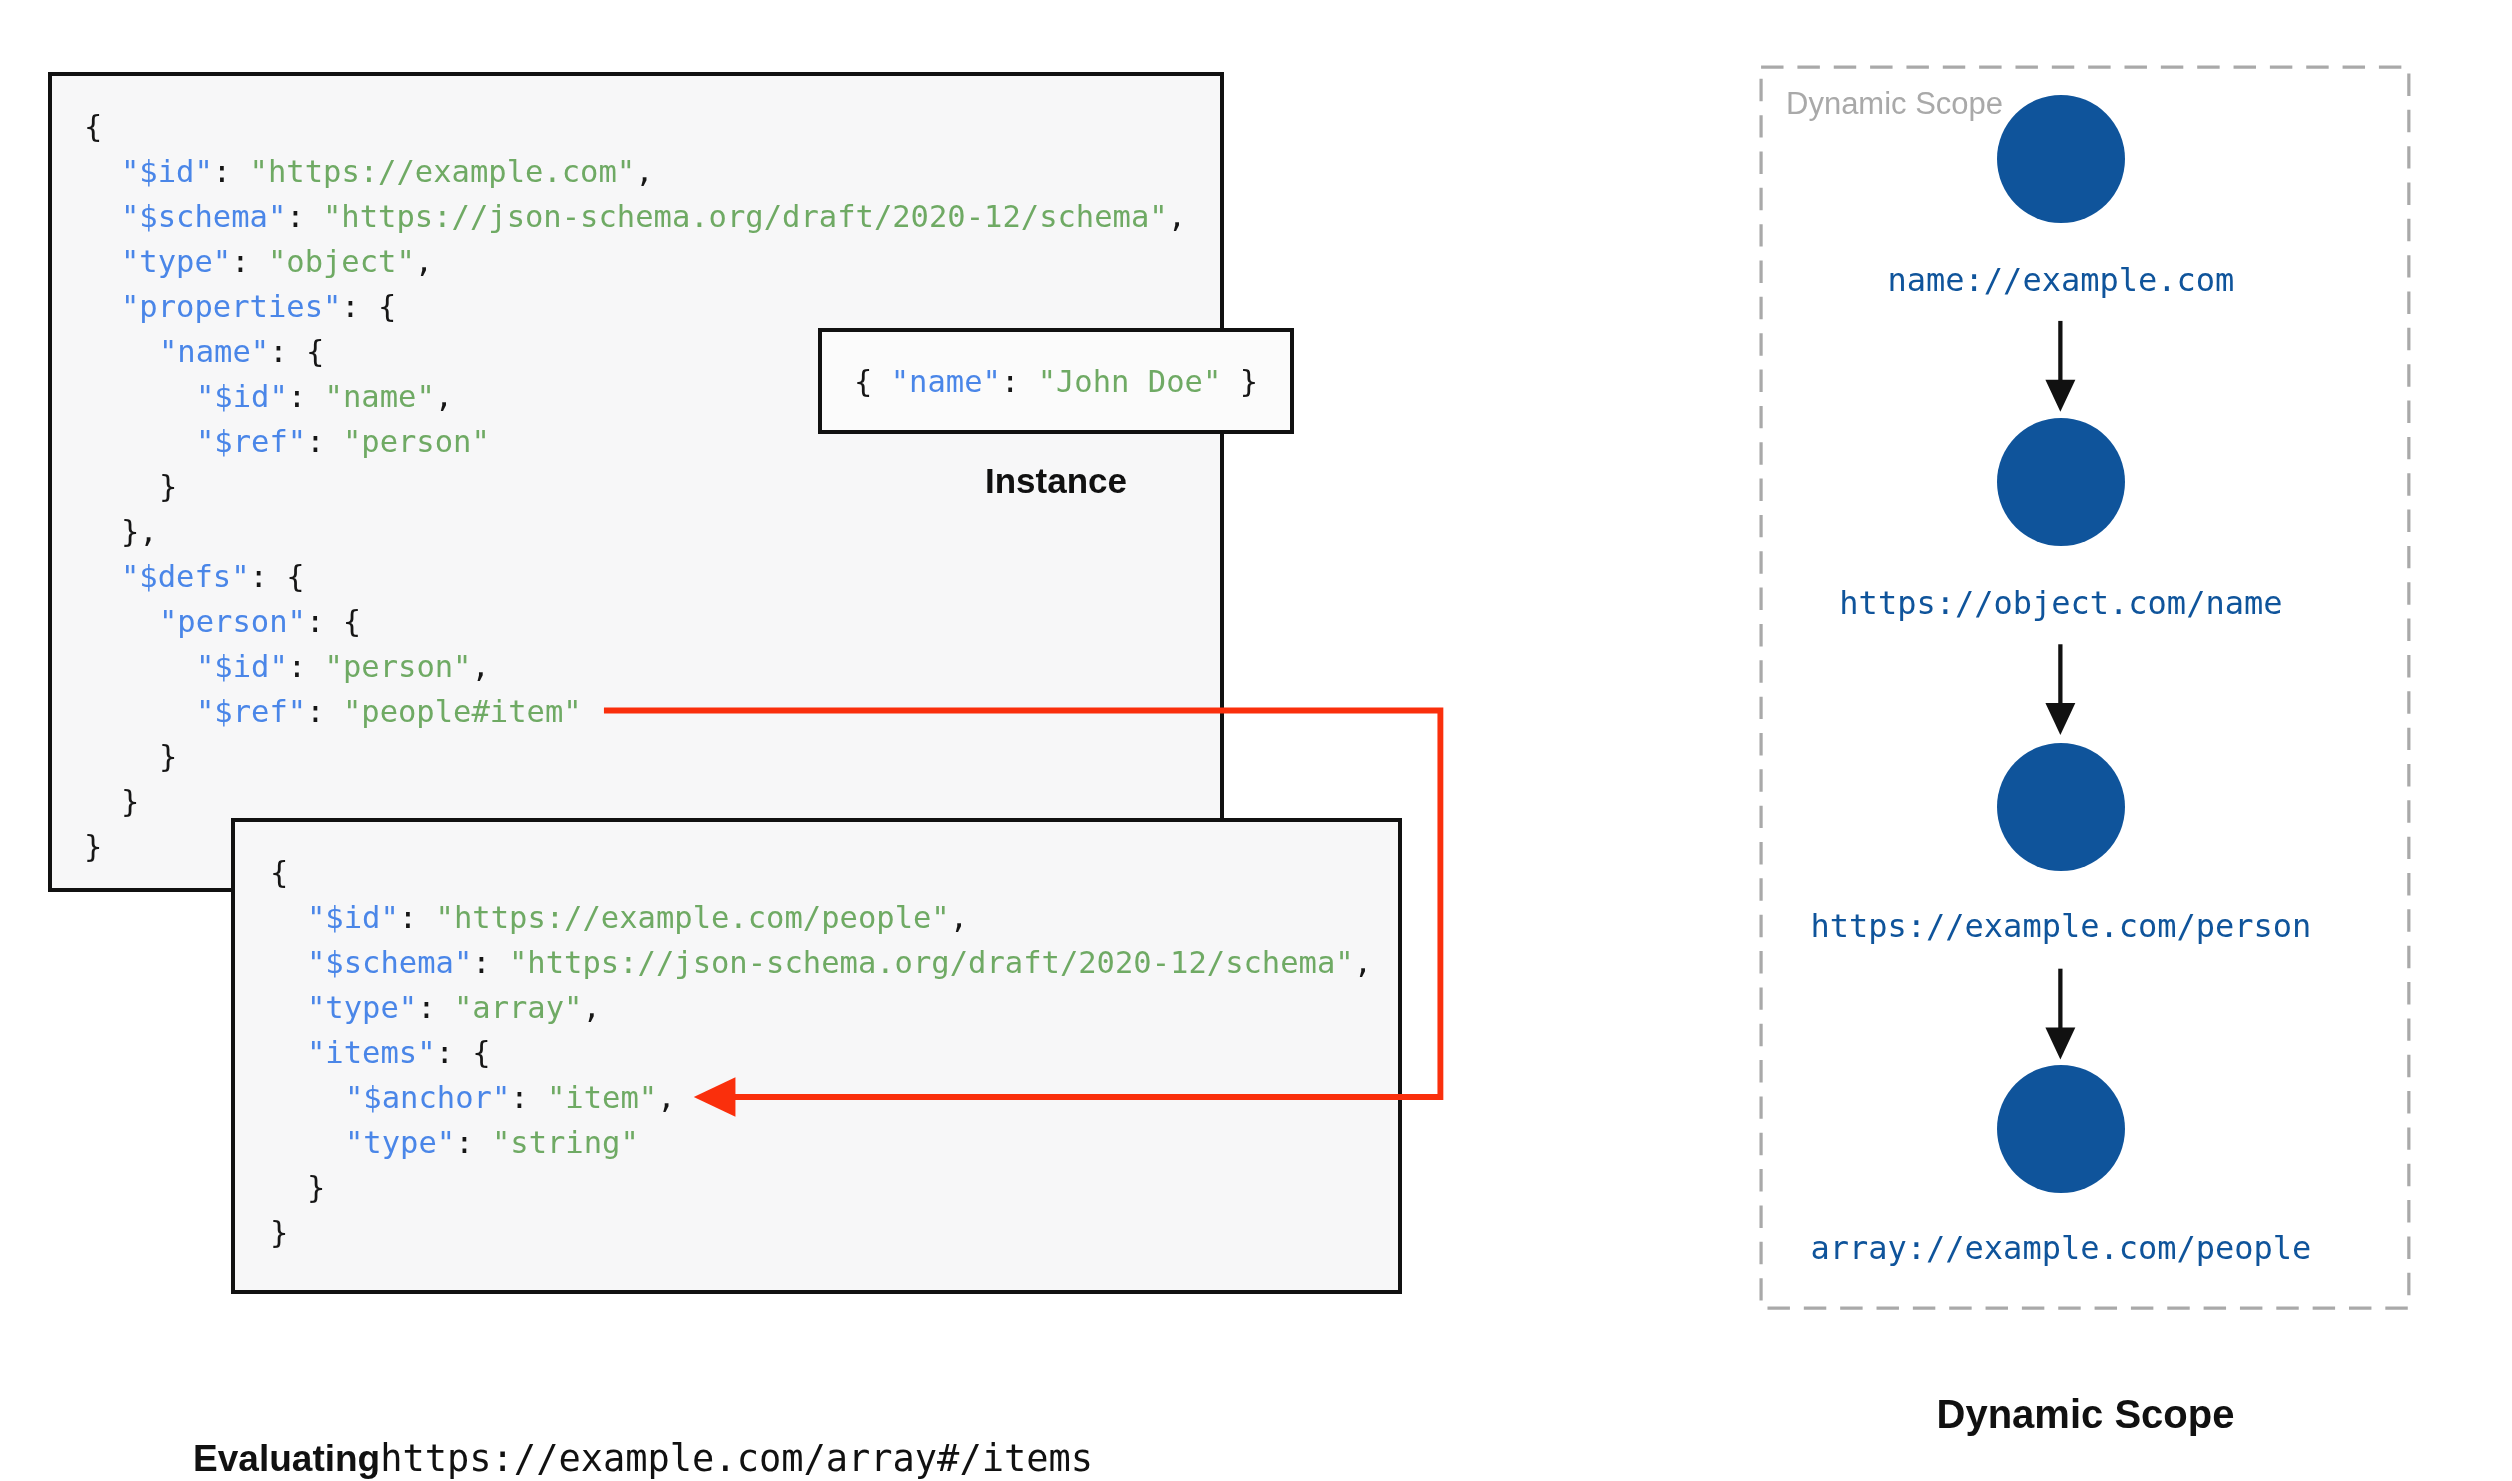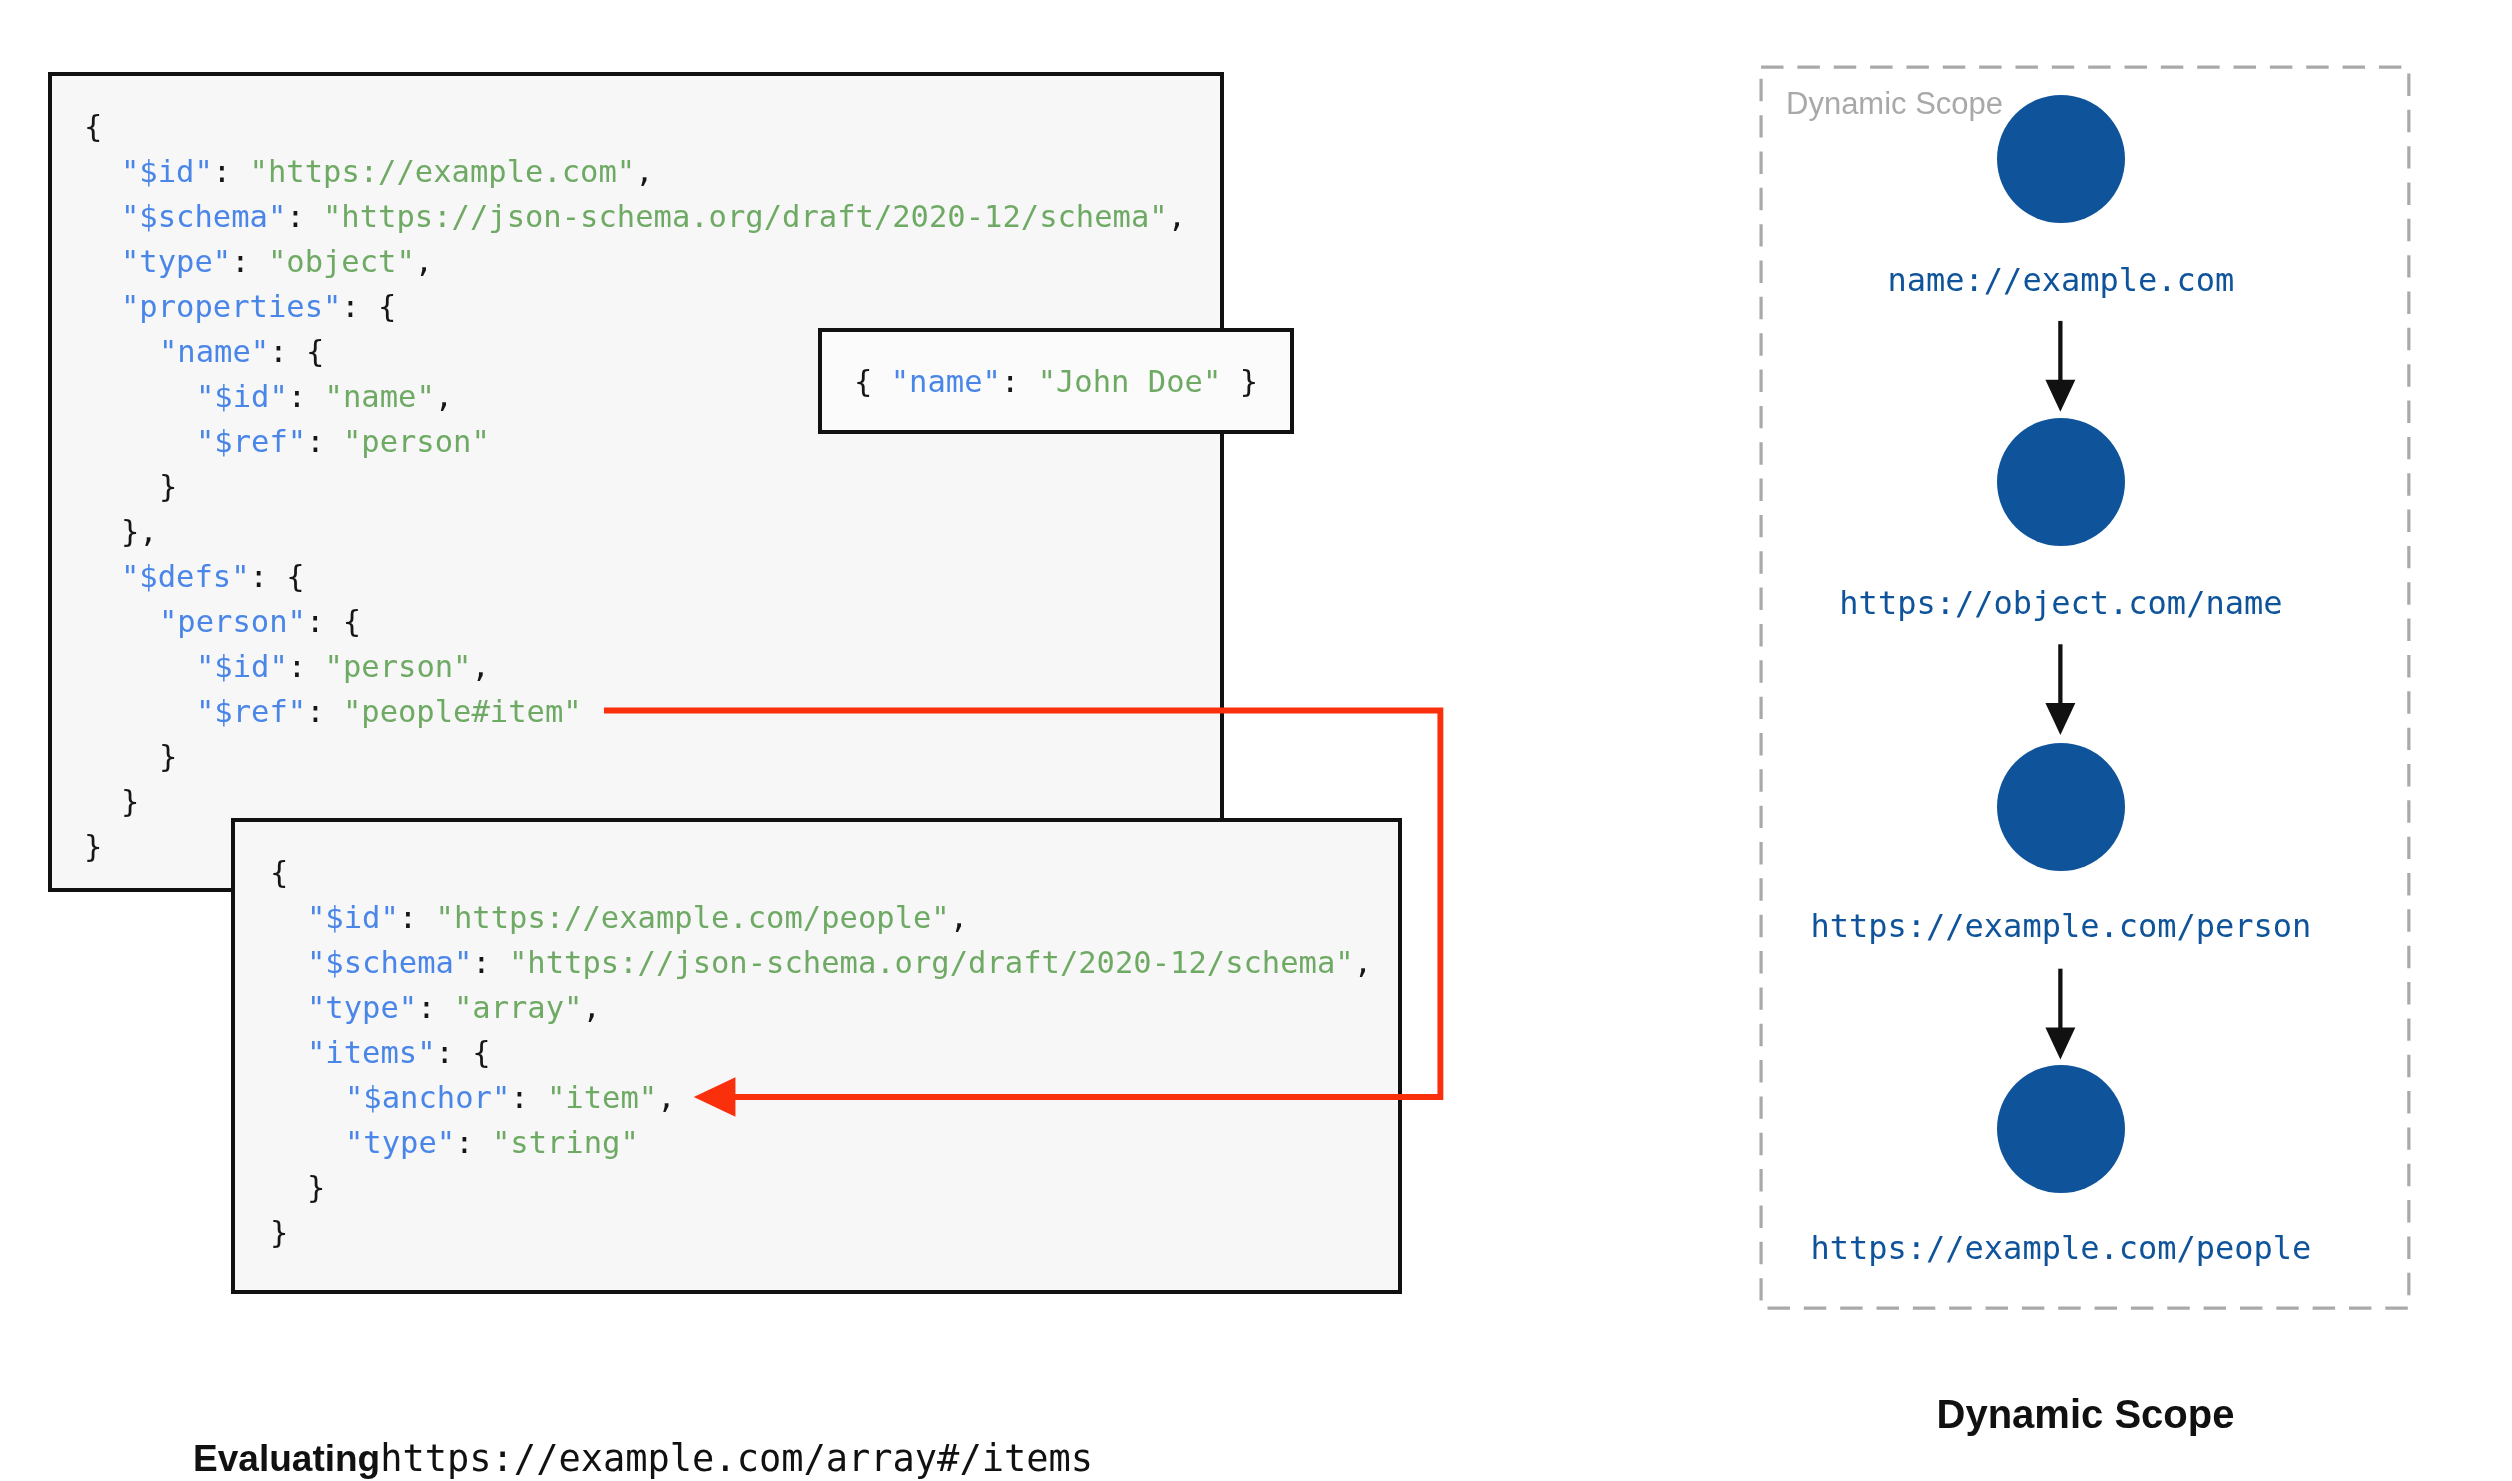--- a/index.html
+++ b/index.html
@@ -75,39 +75,40 @@
 
 <div class="canvas">
 
   <div class="code-box schema-box"><div class="code-line" style="padding-left: 0px;"><span class="tok-p">{</span></div><div class="code-line" style="padding-left: 37px;"><span class="tok-k">"$id"</span><span class="tok-p">: </span><span class="tok-g">"https://example.com"</span><span class="tok-p">,</span></div><div class="code-line" style="padding-left: 37px;"><span class="tok-k">"$schema"</span><span class="tok-p">: </span><span class="tok-g">"https://json-schema.org/draft/2020-12/schema"</span><span class="tok-p">,</span></div><div class="code-line" style="padding-left: 37px;"><span class="tok-k">"type"</span><span class="tok-p">: </span><span class="tok-g">"object"</span><span class="tok-p">,</span></div><div class="code-line" style="padding-left: 37px;"><span class="tok-k">"properties"</span><span class="tok-p">: {</span></div><div class="code-line" style="padding-left: 75px;"><span class="tok-k">"name"</span><span class="tok-p">: {</span></div><div class="code-line" style="padding-left: 112px;"><span class="tok-k">"$id"</span><span class="tok-p">: </span><span class="tok-g">"name"</span><span class="tok-p">,</span></div><div class="code-line" style="padding-left: 112px;"><span class="tok-k">"$ref"</span><span class="tok-p">: </span><span class="tok-g">"person"</span></div><div class="code-line" style="padding-left: 75px;"><span class="tok-p">}</span></div><div class="code-line" style="padding-left: 37px;"><span class="tok-p">},</span></div><div class="code-line" style="padding-left: 37px;"><span class="tok-k">"$defs"</span><span class="tok-p">: {</span></div><div class="code-line" style="padding-left: 75px;"><span class="tok-k">"person"</span><span class="tok-p">: {</span></div><div class="code-line" style="padding-left: 112px;"><span class="tok-k">"$id"</span><span class="tok-p">: </span><span class="tok-g">"person"</span><span class="tok-p">,</span></div><div class="code-line" style="padding-left: 112px;"><span class="tok-k">"$ref"</span><span class="tok-p">: </span><span class="tok-g">"people#item"</span></div><div class="code-line" style="padding-left: 75px;"><span class="tok-p">}</span></div><div class="code-line" style="padding-left: 37px;"><span class="tok-p">}</span></div><div class="code-line" style="padding-left: 0px;"><span class="tok-p">}</span></div></div>
 
   <div class="code-box people-box"><div class="code-line" style="padding-left: 0px;"><span class="tok-p">{</span></div><div class="code-line" style="padding-left: 37px;"><span class="tok-k">"$id"</span><span class="tok-p">: </span><span class="tok-g">"https://example.com/people"</span><span class="tok-p">,</span></div><div class="code-line" style="padding-left: 37px;"><span class="tok-k">"$schema"</span><span class="tok-p">: </span><span class="tok-g">"https://json-schema.org/draft/2020-12/schema"</span><span class="tok-p">,</span></div><div class="code-line" style="padding-left: 37px;"><span class="tok-k">"type"</span><span class="tok-p">: </span><span class="tok-g">"array"</span><span class="tok-p">,</span></div><div class="code-line" style="padding-left: 37px;"><span class="tok-k">"items"</span><span class="tok-p">: {</span></div><div class="code-line" style="padding-left: 75px;"><span class="tok-k">"$anchor"</span><span class="tok-p">: </span><span class="tok-g">"item"</span><span class="tok-p">,</span></div><div class="code-line" style="padding-left: 75px;"><span class="tok-k">"type"</span><span class="tok-p">: </span><span class="tok-g">"string"</span></div><div class="code-line" style="padding-left: 37px;"><span class="tok-p">}</span></div><div class="code-line" style="padding-left: 0px;"><span class="tok-p">}</span></div></div>
 
   <div class="instance-box">
       <div class="code-line" style="padding-left: 0px;"><span class="tok-p">{ </span><span class="tok-k">"name"</span><span class="tok-p">: </span><span class="tok-g">"John Doe"</span><span class="tok-p"> }</span></div>
     </div>
+  <div class="instance-label">Instance</div>
 
   <div class="scope-panel">
     <div class="watermark">Dynamic Scope</div>
 
     <div class="scope-node n0">
       <div class="circle"></div>
       <div class="node-url">name://example.com</div>
     </div>
     <div class="scope-node n1">
       <div class="circle"></div>
       <div class="node-url">https://object.com/name</div>
     </div>
     <div class="scope-node n2">
       <div class="circle"></div>
       <div class="node-url">https://example.com/person</div>
     </div>
     <div class="scope-node n3">
       <div class="circle"></div>
-      <div class="node-url">https://example.com/people</div>
+      <div class="node-url">array://example.com/people</div>
     </div>
   </div>
 
   <div class="scope-caption">Dynamic Scope</div>
 
   <div class="evaluating">
     <span class="ev-bold">Evaluating</span><span class="ev-mono">https://example.com/array#/items</span>
   </div>
 
   <svg class="overlay" width="2512" height="1482" viewBox="0 0 4700 2772">

